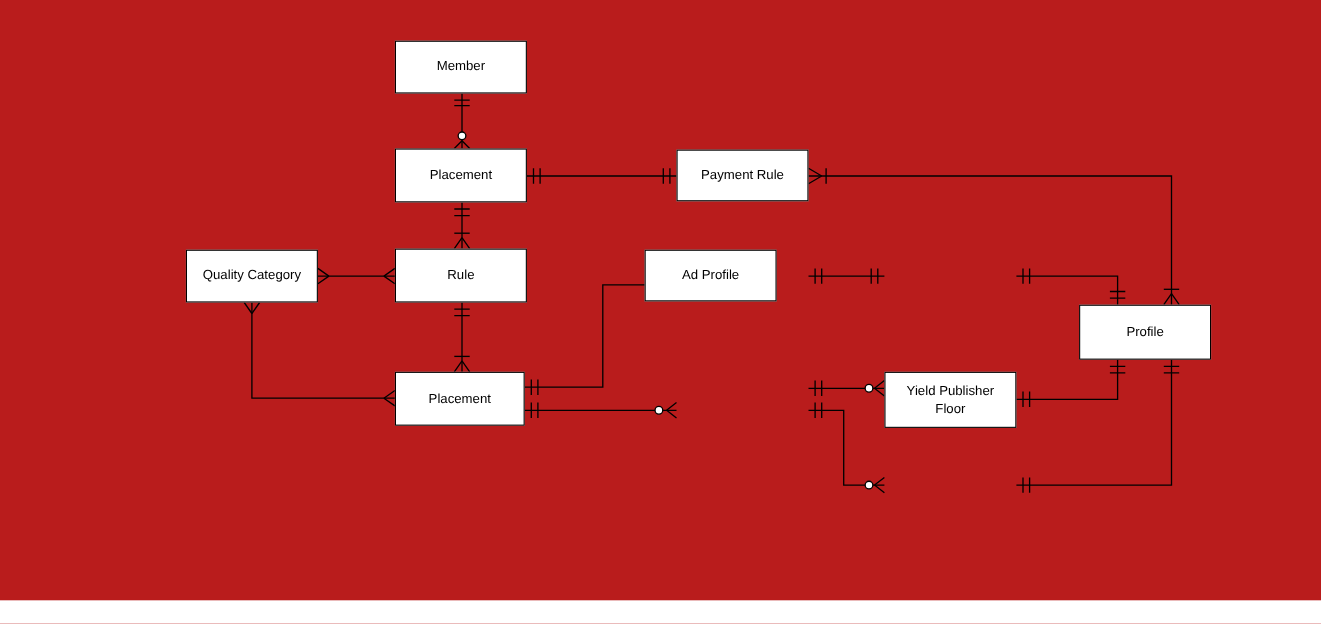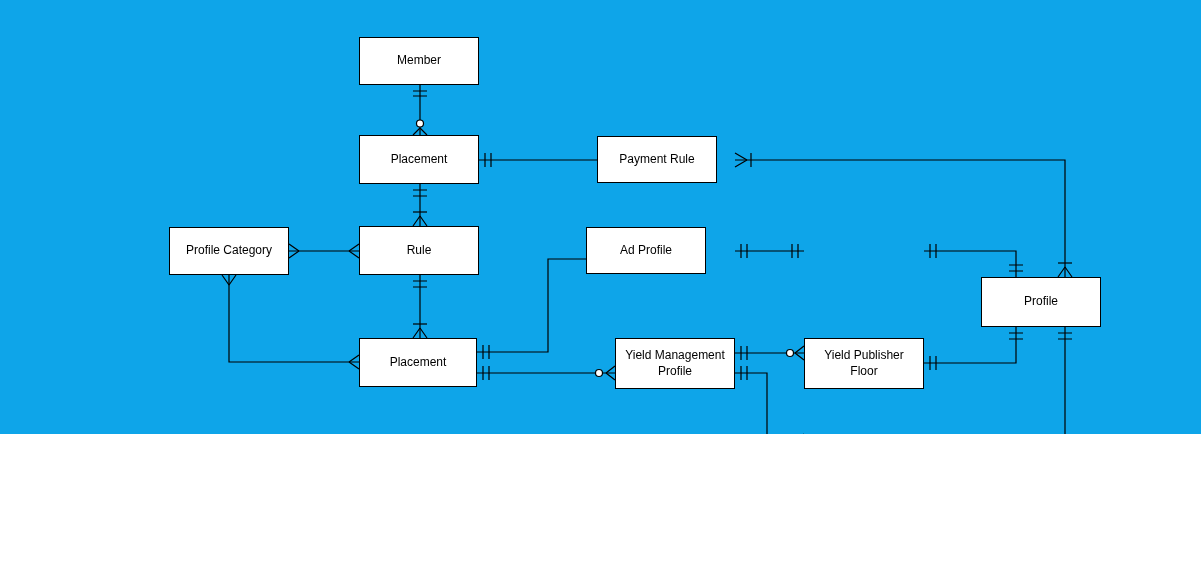--- a/index.html
+++ b/index.html
@@ -3,22 +3,22 @@
 <meta charset="utf-8">
 <style>
   html, body {
     margin: 0;
     padding: 0;
     background: #ffffff;
   }
   .canvas {
     position: relative;
     width: 1201px;
-    height: 434px;
-    background: #0ea5e9;
+    height: 546px;
+    background: #b91c1c;
     font-family: "Liberation Sans", sans-serif;
     overflow: hidden;
   }
   .connector-layer {
     position: absolute;
     left: 0;
     top: 0;
   }
   .entity {
     position: absolute;
@@ -144,47 +144,44 @@
   </svg>
 
   <div class="entity" style="left:359px;top:37px;width:120px;height:48px">
     <span class="entity-label">Member</span>
   </div>
 
   <div class="entity" style="left:359px;top:135px;width:120px;height:49px">
     <span class="entity-label">Placement</span>
   </div>
 
-  <div class="entity" style="left:597px;top:136px;width:120px;height:47px">
+  <div class="entity" style="left:615px;top:136px;width:120px;height:47px">
     <span class="entity-label">Payment Rule</span>
   </div>
 
   <div class="entity" style="left:169px;top:227px;width:120px;height:48px">
-    <span class="entity-label">Profile Category</span>
+    <span class="entity-label">Quality Category</span>
   </div>
 
   <div class="entity" style="left:359px;top:226px;width:120px;height:49px">
     <span class="entity-label">Rule</span>
   </div>
 
   <div class="entity" style="left:586px;top:227px;width:120px;height:47px">
     <span class="entity-label">Ad Profile</span>
   </div>
 
 
   <div class="entity" style="left:981px;top:277px;width:120px;height:50px">
     <span class="entity-label">Profile</span>
   </div>
 
   <div class="entity" style="left:359px;top:338px;width:118px;height:49px">
     <span class="entity-label">Placement</span>
   </div>
 
-  <div class="entity" style="left:615px;top:338px;width:120px;height:51px">
-    <span class="entity-label">Yield Management Profile</span>
-  </div>
 
   <div class="entity" style="left:804px;top:338px;width:120px;height:51px">
     <span class="entity-label">Yield Publisher Floor</span>
   </div>
 
 
 </div>
 
 </body></html>

